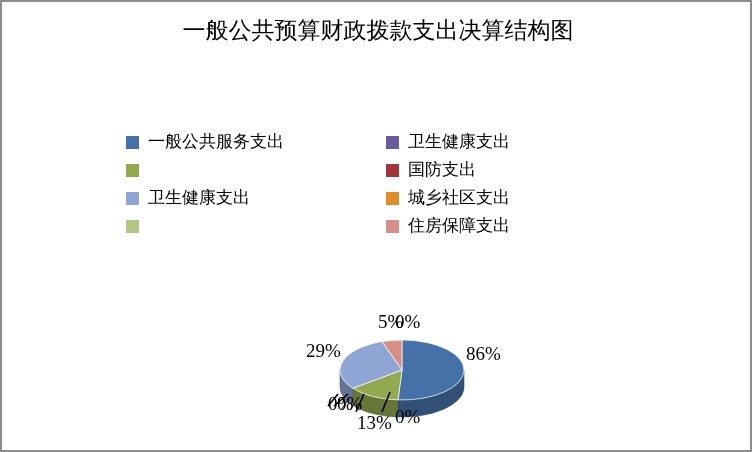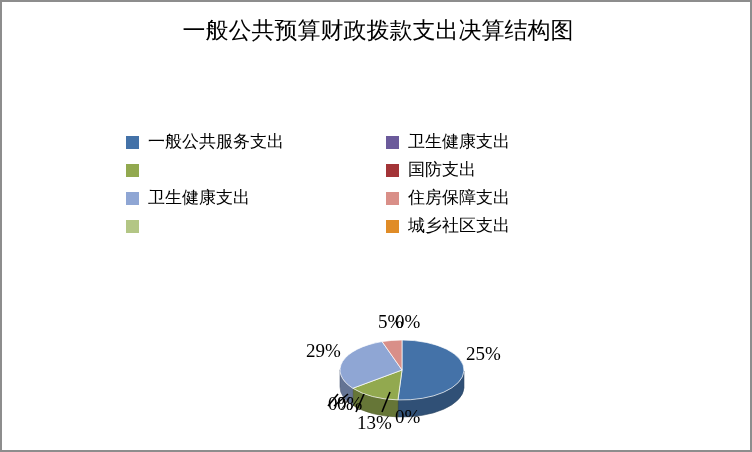--- a/index.html
+++ b/index.html
@@ -128,27 +128,27 @@
         <span class="legend-swatch" style="background:#6b5a9b"></span>
         <span class="legend-label">卫生健康支出</span>
       </div>
 
       <div class="legend-item">
         <span class="legend-swatch" style="background:#a33437"></span>
         <span class="legend-label">国防支出</span>
       </div>
 
       <div class="legend-item">
-        <span class="legend-swatch" style="background:#d98f88"></span>
-        <span class="legend-label">住房保障支出</span>
+        <span class="legend-swatch" style="background:#e08c27"></span>
+        <span class="legend-label">城乡社区支出</span>
       </div>
 
       <div class="legend-item">
-        <span class="legend-swatch" style="background:#e08c27"></span>
-        <span class="legend-label">城乡社区支出</span>
+        <span class="legend-swatch" style="background:#d98f88"></span>
+        <span class="legend-label">住房保障支出</span>
       </div>
 
     </div>
   </div>
 
   <div id="pie-area">
     <svg id="pie-svg" width="240" height="140" viewBox="0 0 240 140">
       <defs>
         <clipPath id="below-center">
           <rect x="0" y="70" width="240" height="70"></rect>
@@ -166,21 +166,21 @@
           <path d="M 112 68 L 92.07075315120397 39.59209611514683 A 62 30 0 0 1 111.99999999999999 38 Z" fill="#d98f88" stroke="#ffffff" stroke-width="0.7"></path>
         </g>
       <g id="pie-leaders">
           <line x1="66" y1="110" x2="74" y2="92" stroke="#000000" stroke-width="1.6"></line>
           <line x1="92" y1="110" x2="100" y2="90" stroke="#000000" stroke-width="1.6"></line>
           <line x1="58" y1="92" x2="44" y2="104" stroke="#000000" stroke-width="1.6"></line>
           <line x1="48" y1="92" x2="38" y2="104" stroke="#000000" stroke-width="1.6"></line>
         </g>
     </svg>
 
-    <span class="pie-label" style="left:176px; top:42px;">25%</span>
+    <span class="pie-label" style="left:176px; top:42px;">86%</span>
 
     <span class="pie-label" style="left:47px; top:92px;">0%</span>
 
     <span class="pie-label" style="left:67px; top:111px;">13%</span>
 
     <span class="pie-label" style="left:38px; top:92px;">0%</span>
 
     <span class="pie-label" style="left:105px; top:105px;">0%</span>
 
     <span class="pie-label" style="left:105px; top:10px;">0%</span>

